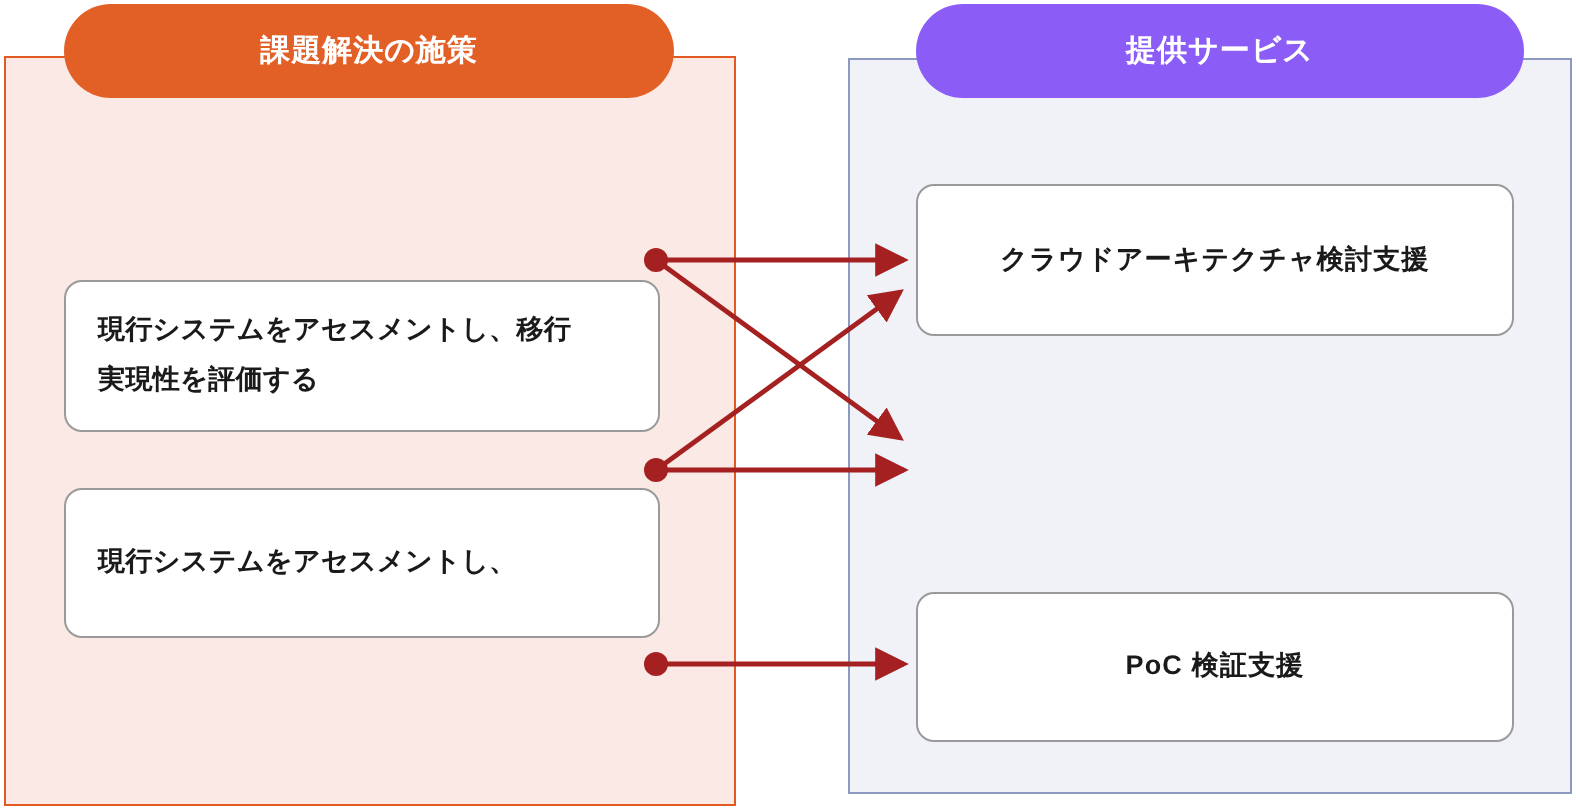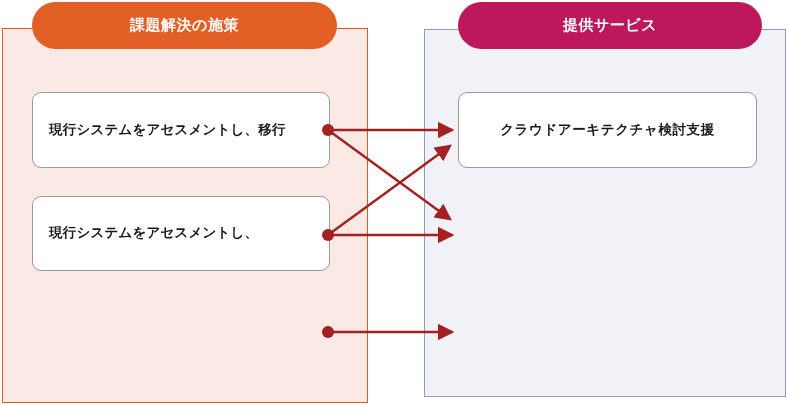--- a/index.html
+++ b/index.html
@@ -59,38 +59,39 @@
     top: 2px;
     width: 305px;
     height: 47px;
     background: #e25f26;
   }
   #pill-right {
     left: 458px;
     top: 2px;
     width: 304px;
     height: 47px;
-    background: #be185d;
+    background: #8b5cf6;
   }
 
   
   .box {
     position: absolute;
     box-sizing: border-box;
     background: #ffffff;
     border: 1px solid #9a9a9a;
     border-radius: 9px;
     display: flex;
     align-items: center;
     z-index: 3;
   }
   .box-left {
     left: 32px;
     width: 298px;
     padding: 12px 16px;
+    margin-top: 48px;
   }
   .box-right {
     left: 458px;
     width: 299px;
     justify-content: center;
   }
   .box-text {
     font-size: 13.5px;
     font-weight: bold;
     color: #1a1a1a;
@@ -124,35 +125,39 @@
 
   <div class="panel" id="panel-left"></div>
   <div class="panel" id="panel-right"></div>
 
   <div class="pill" id="pill-left">課題解決の施策</div>
   <div class="pill" id="pill-right">提供サービス</div>
 
   <div class="box box-left row-1">
     <div class="box-text">
       <span>現行システムをアセスメントし、移行</span><br>
+      <span>実現性を評価する</span>
     </div>
   </div>
 
   <div class="box box-left row-2">
     <div class="box-text">
       <span>現行システムをアセスメントし、</span><br>
     </div>
   </div>
 
 
   <div class="box box-right row-1">
     <div class="box-text">クラウドアーキテクチャ検討支援</div>
   </div>
 
 
+  <div class="box box-right row-3">
+    <div class="box-text">PoC 検証支援</div>
+  </div>
 
   <svg id="connectors" viewBox="0 0 788 405" width="788" height="405">
     <defs>
       <marker id="arrowhead" markerWidth="7" markerHeight="7" refX="6" refY="3.5" orient="auto" markerUnits="strokeWidth">
         <polygon points="0 0, 7 3.5, 0 7" fill="#a52121"></polygon>
       </marker>
     </defs>
 
     <line x1="328" y1="130" x2="452" y2="130" stroke="#a52121" stroke-width="2.4" marker-end="url(#arrowhead)"></line>
 

